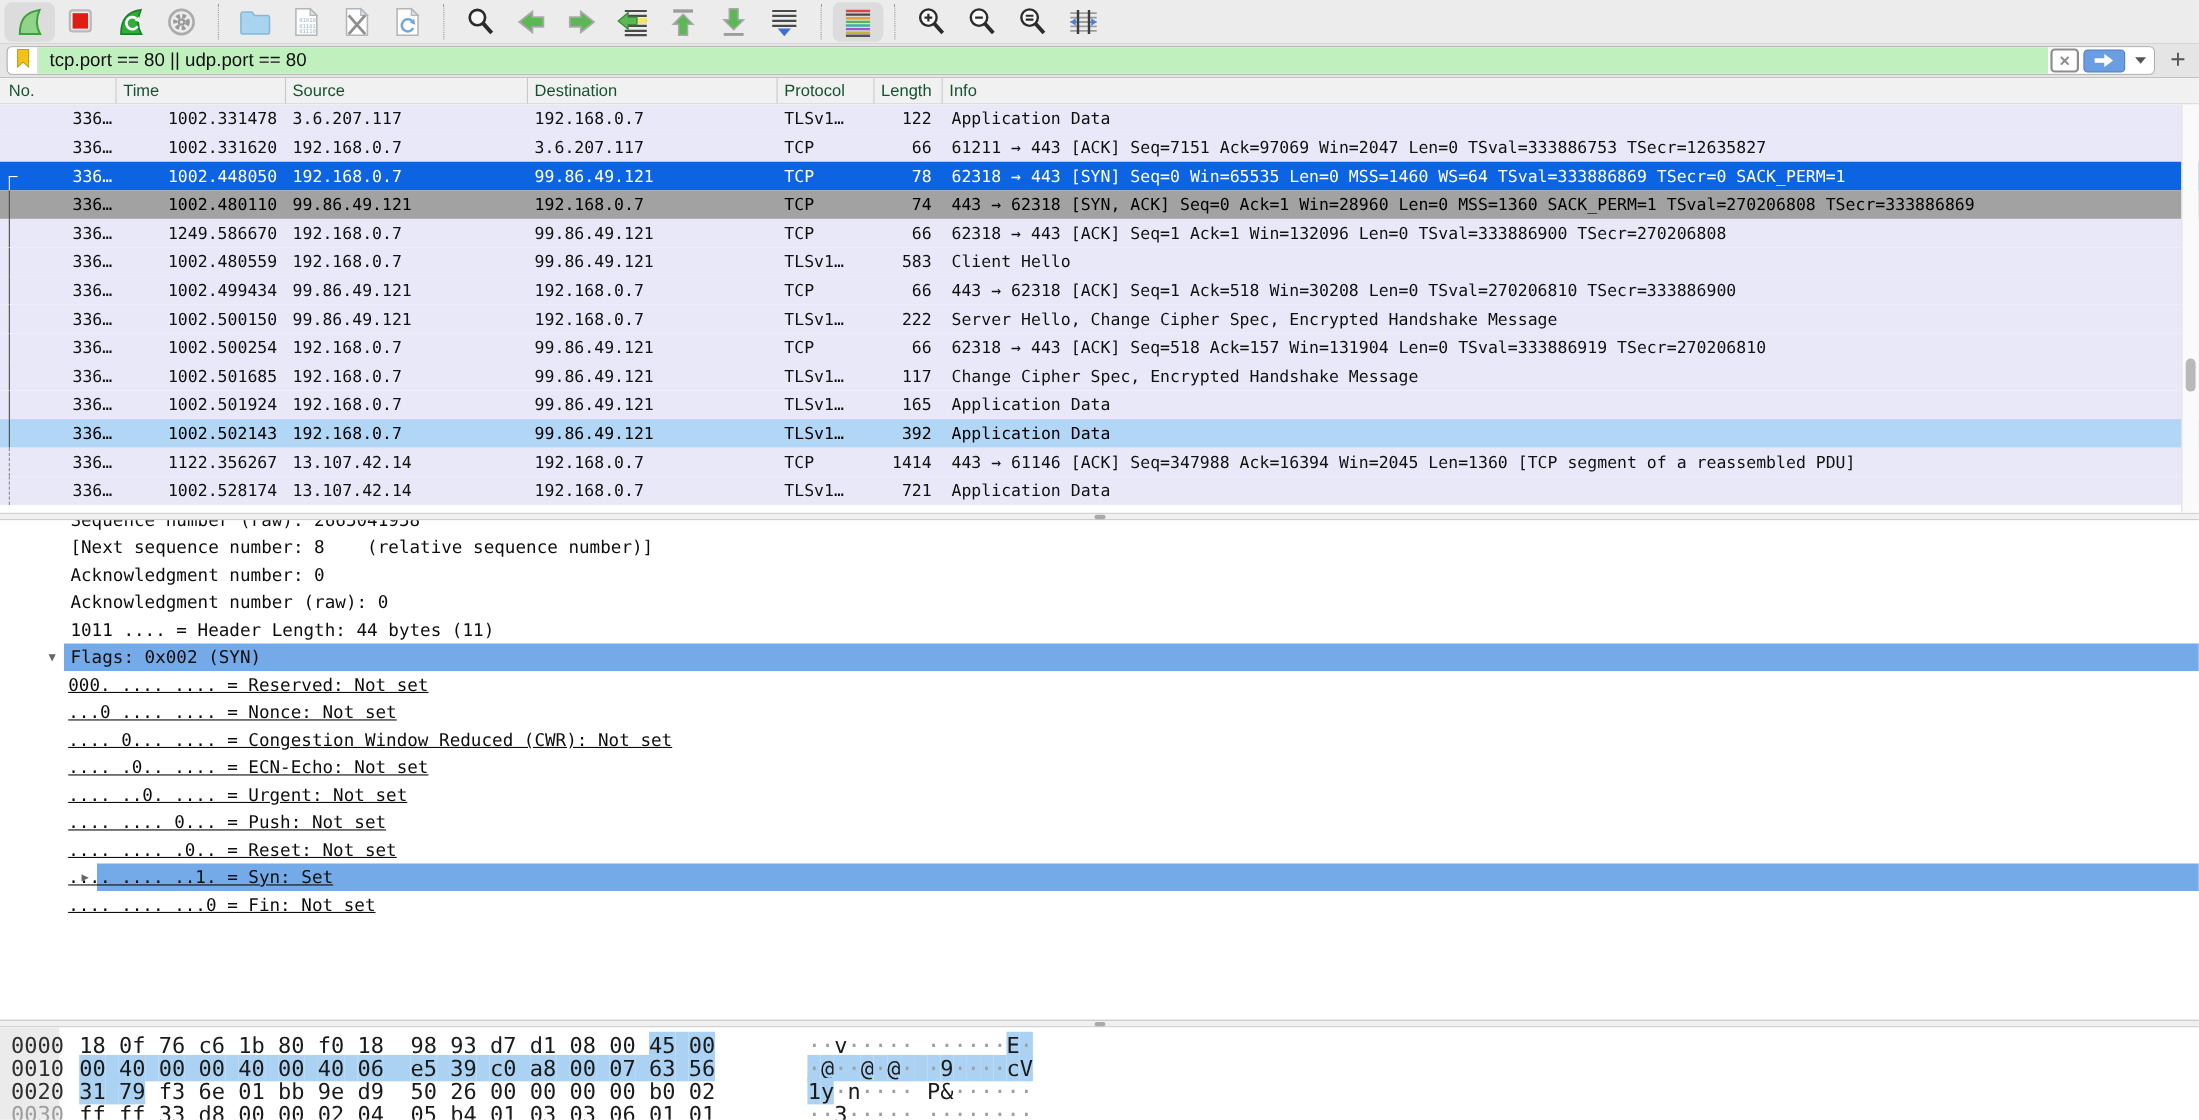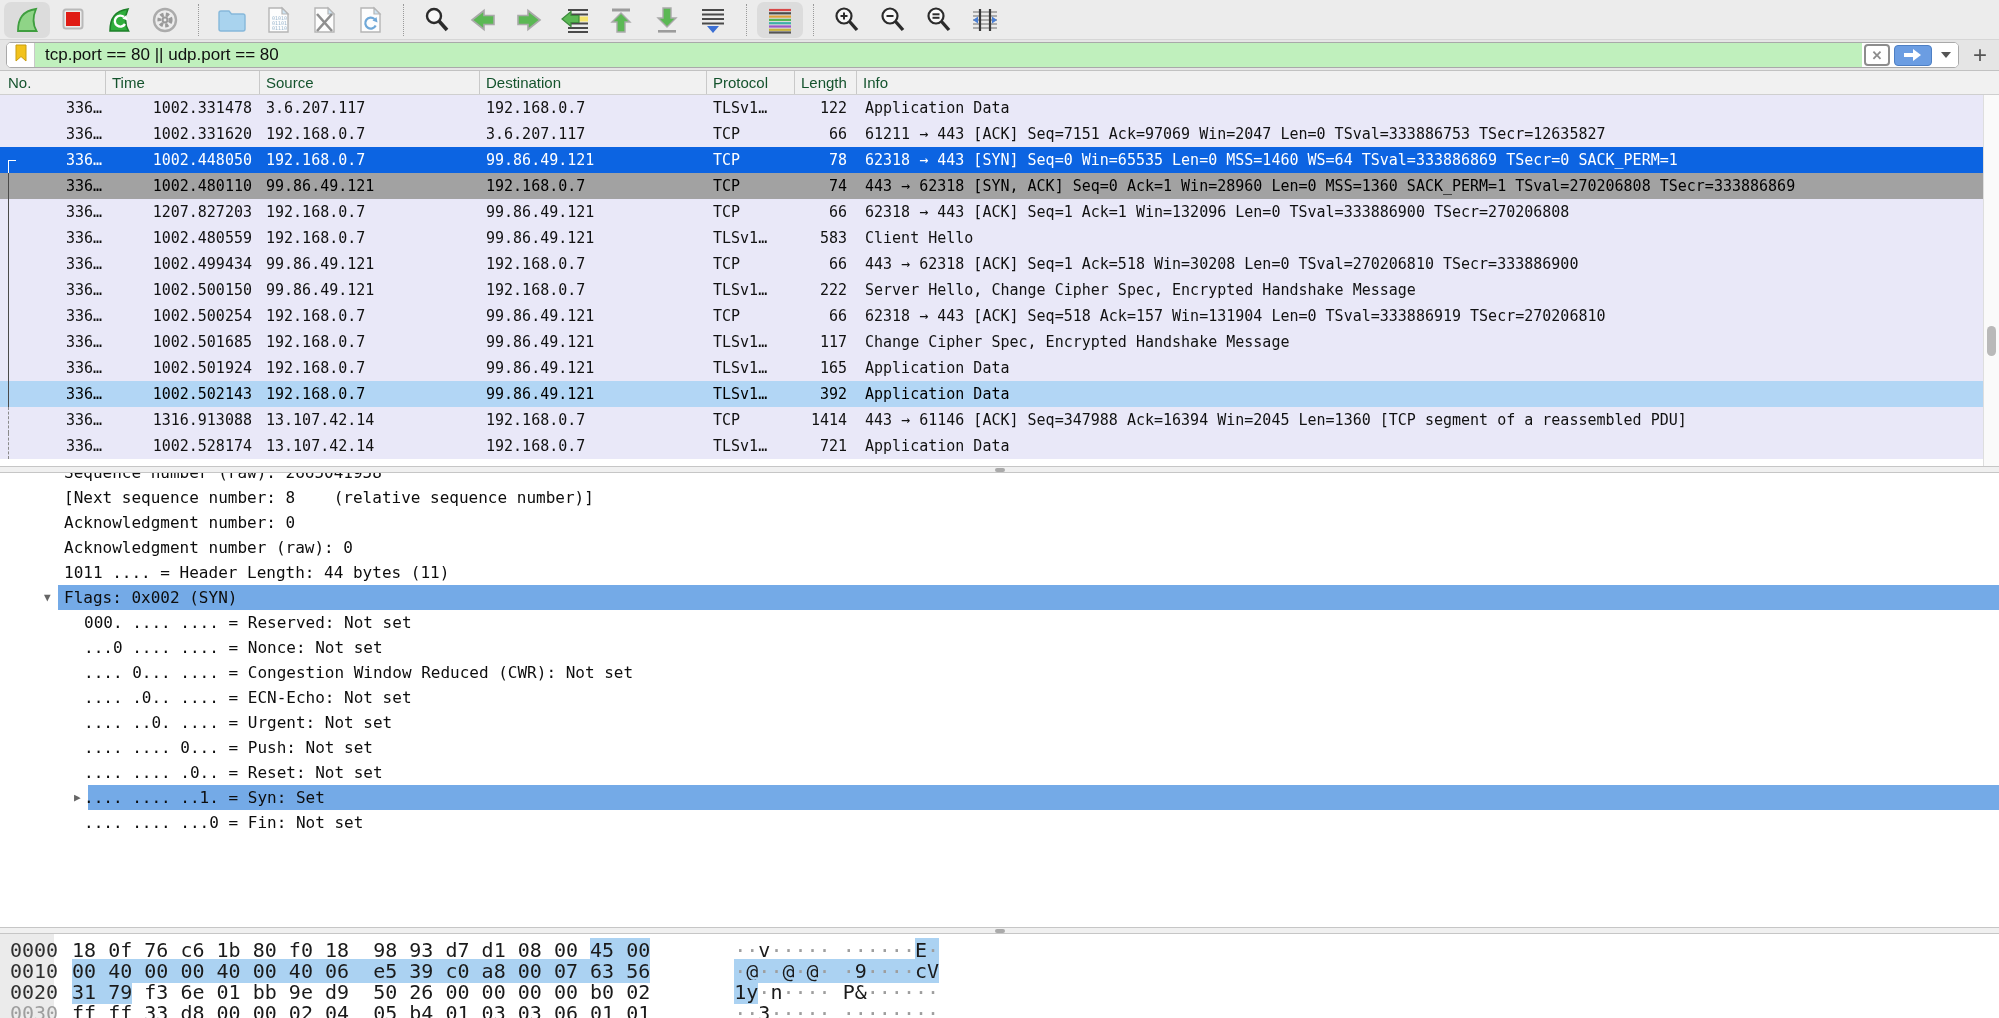--- a/index.html
+++ b/index.html
@@ -45,21 +45,21 @@
   .pkt-row.selected .mark{border-color:#fff;}
   .pl-scroll{position:absolute;top:0;right:0;bottom:0;width:15px;background:#fafafa;border-left:1px solid #dedede;}
   .pl-thumb{position:absolute;top:231px;left:3px;width:9px;height:30px;border-radius:5px;background:#b9b9b9;}
   
   .splitter{height:7px;background:#f0f0f0;border-top:1px solid #c6c6c6;border-bottom:1px solid #c6c6c6;box-sizing:border-box;display:flex;align-items:center;justify-content:center;}
   .grip{width:10px;height:4px;border-radius:3px;background:#aaa;}
   
   .details{height:454px;background:#fff;overflow:hidden;font-family:"DejaVu Sans Mono","Liberation Mono",monospace;font-size:16px;color:#0d0d0d;}
   .d-line{height:25px;line-height:25px;white-space:pre;position:relative;overflow:hidden;}
   .d-line.lvl2{padding-left:64px;}
-  .d-line.lvl3{padding-left:84px;}
+  .d-line.lvl3{padding-left:62px;text-decoration:underline;}
   .d-line.clip{margin-top:-13px;}
   .d-line.sel2{background:linear-gradient(to right,#fff 0,#fff 58px,#74aae7 58px);}
   .d-line.sel3{background:linear-gradient(to right,#fff 0,#fff 88px,#74aae7 88px);}
   .d-arrow{position:absolute;top:0;font-size:11px;color:#666;}
   .d-arrow.down{left:44px;}
   .d-arrow.right{left:74px;}
   
   .hexpane{height:175px;background:#fff;position:relative;overflow:hidden;font-family:"DejaVu Sans Mono","Liberation Mono",monospace;font-size:20px;}
   .hx-strip{position:absolute;left:0;top:0;bottom:0;width:54px;background:#ebebeb;}
   .hx-rows{position:relative;padding-top:6px;}
@@ -365,21 +365,21 @@
         <div class="c-dst">192.168.0.7</div>
         <div class="c-proto">TCP</div>
         <div class="c-len">74</div>
         <div class="c-info">443 → 62318 [SYN, ACK] Seq=0 Ack=1 Win=28960 Len=0 MSS=1360 SACK_PERM=1 TSval=270206808 TSecr=333886869</div>
       </div>
       <div class="pkt-row">
         <div class="c-gut">
           <span class="mark"></span>
         </div>
         <div class="c-no">336…</div>
-        <div class="c-time">1207.827203</div>
+        <div class="c-time">1249.586670</div>
         <div class="c-src">192.168.0.7</div>
         <div class="c-dst">99.86.49.121</div>
         <div class="c-proto">TCP</div>
         <div class="c-len">66</div>
         <div class="c-info">62318 → 443 [ACK] Seq=1 Ack=1 Win=132096 Len=0 TSval=333886900 TSecr=270206808</div>
       </div>
       <div class="pkt-row">
         <div class="c-gut">
           <span class="mark"></span>
         </div>
@@ -461,21 +461,21 @@
         <div class="c-dst">99.86.49.121</div>
         <div class="c-proto">TLSv1…</div>
         <div class="c-len">392</div>
         <div class="c-info">Application Data</div>
       </div>
       <div class="pkt-row">
         <div class="c-gut">
           <span class="mark dashed"></span>
         </div>
         <div class="c-no">336…</div>
-        <div class="c-time">1316.913088</div>
+        <div class="c-time">1122.356267</div>
         <div class="c-src">13.107.42.14</div>
         <div class="c-dst">192.168.0.7</div>
         <div class="c-proto">TCP</div>
         <div class="c-len">1414</div>
         <div class="c-info">443 → 61146 [ACK] Seq=347988 Ack=16394 Win=2045 Len=1360 [TCP segment of a reassembled PDU]</div>
       </div>
       <div class="pkt-row">
         <div class="c-gut">
           <span class="mark dashed"></span>
         </div>

